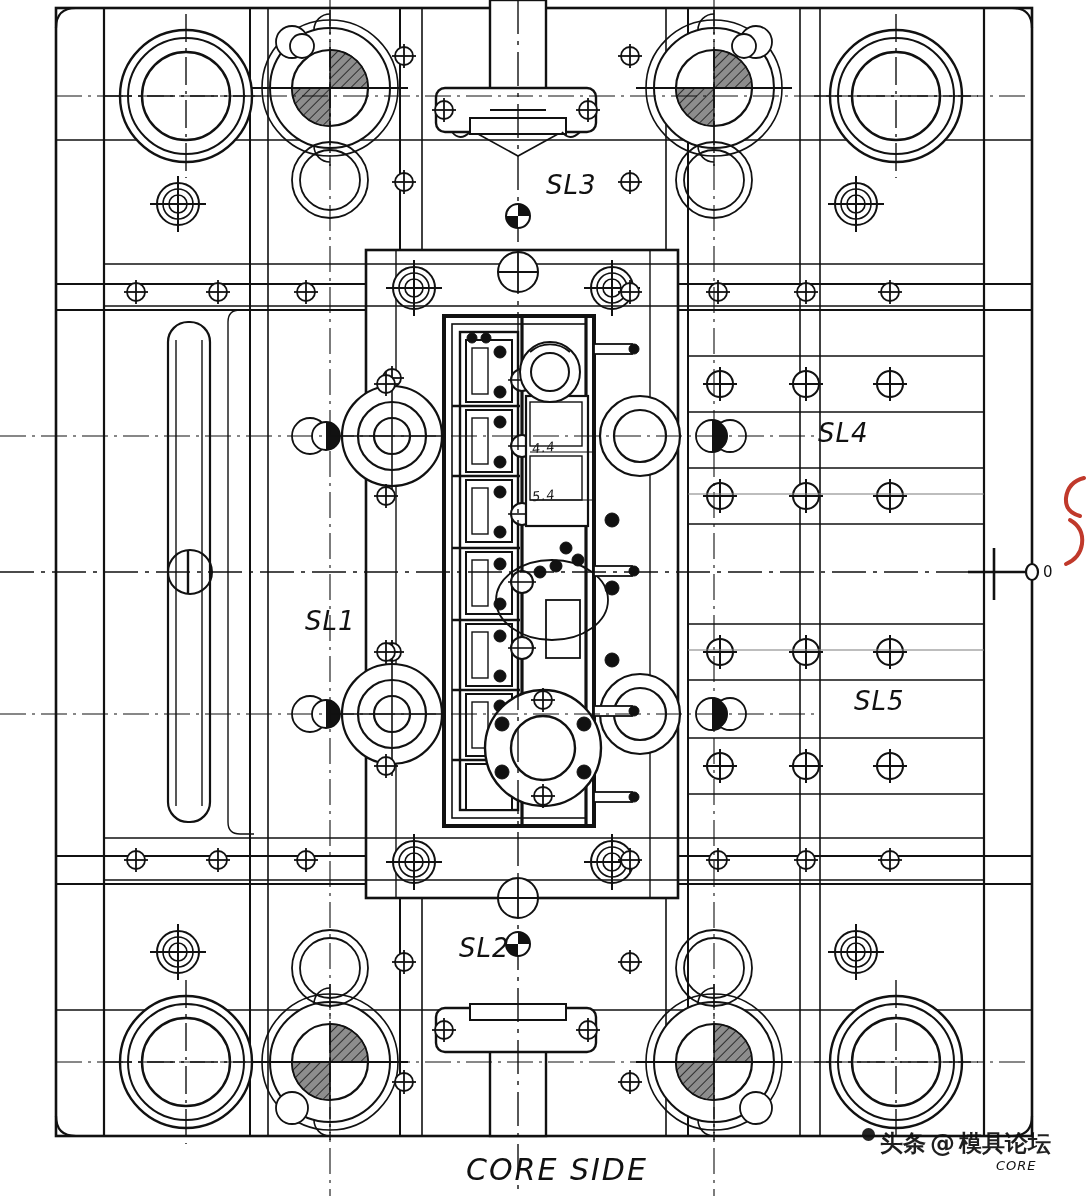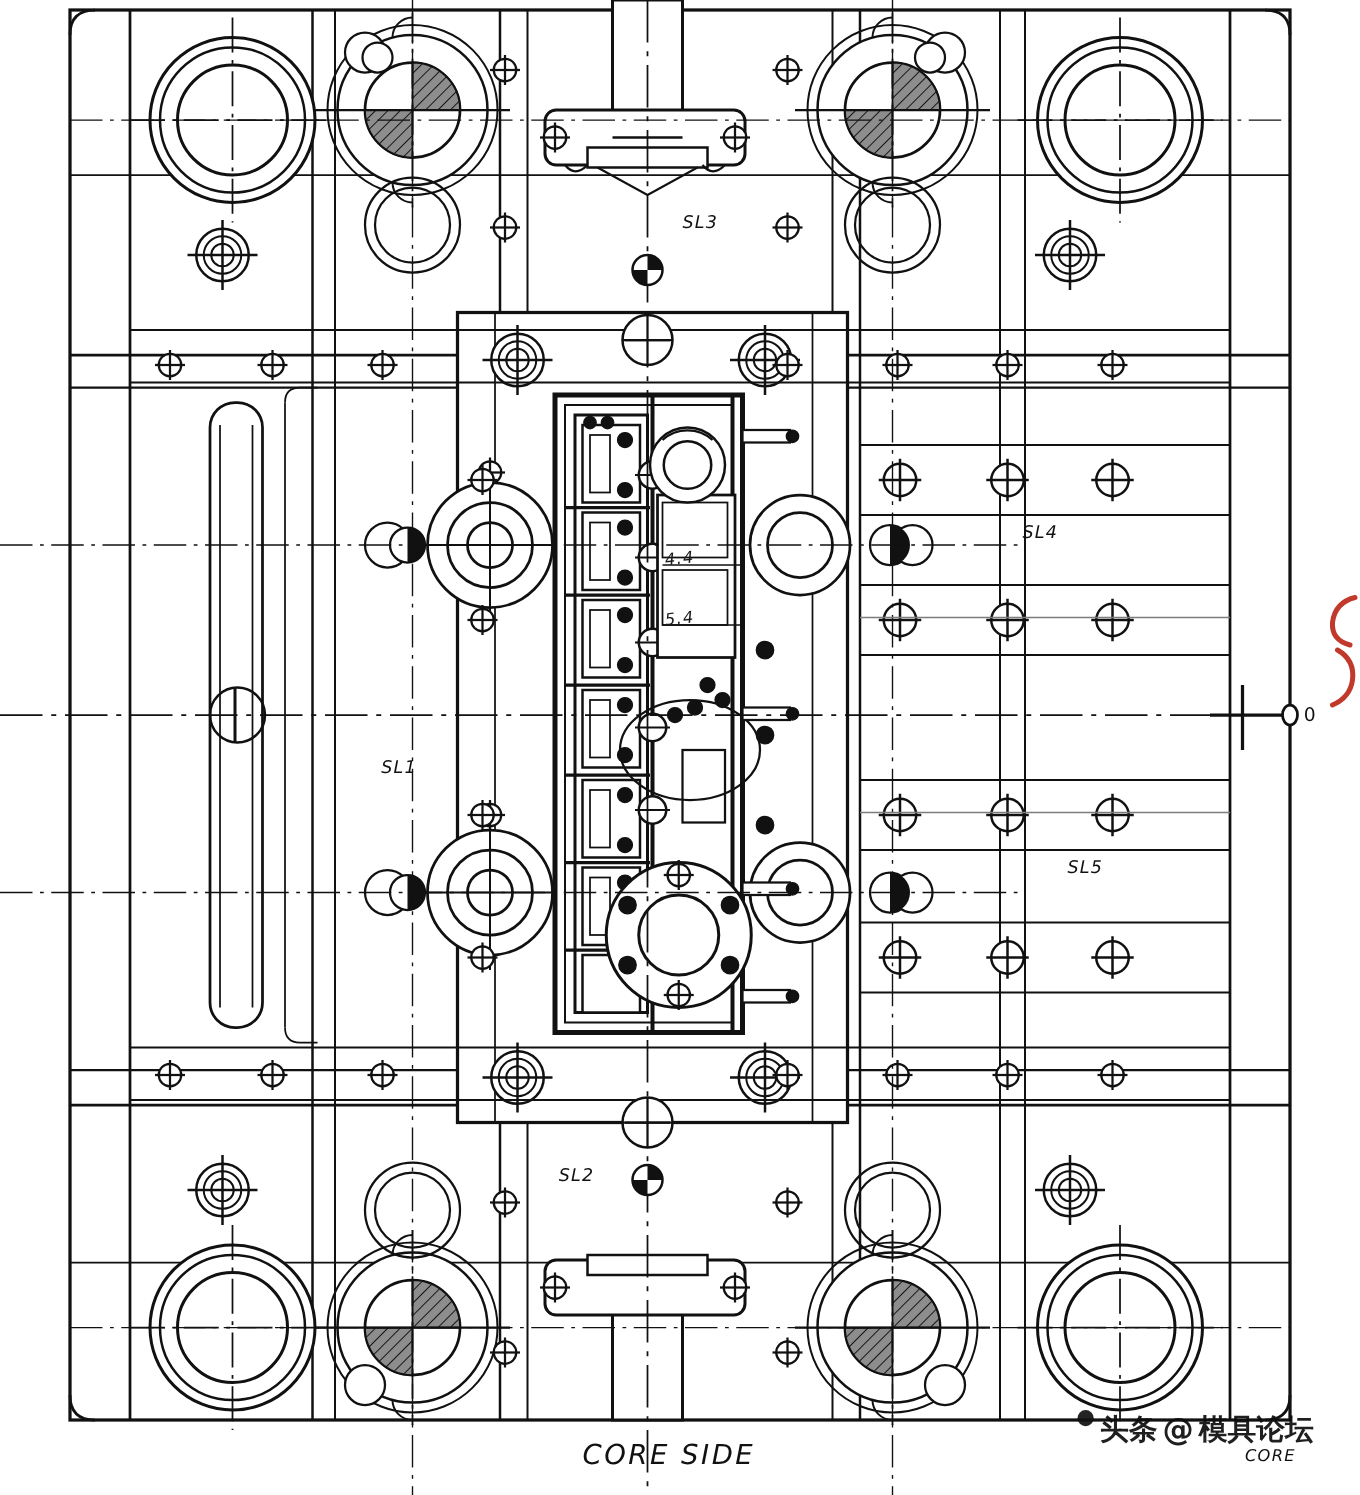--- a/index.html
+++ b/index.html
@@ -14,23 +14,23 @@
   #sheet svg{position:absolute;left:0;top:0;width:1088px;height:1196px;display:block;}
 
   .lbl{
     position:absolute;
     font-family:"DejaVu Sans",sans-serif;
     font-style:italic;
     color:#111;
     white-space:nowrap;
     letter-spacing:1px;
   }
-  .sl-label{font-size:14px;}
+  .sl-label{font-size:26px;}
   .title-label{
-    font-size:22px;
+    font-size:30px;
     letter-spacing:2px;
     font-style:italic;
   }
   .zero-label{font-size:15px;font-style:normal;}
   .datum-label{
     font-size:13px;
     font-style:italic;
     letter-spacing:1px;
     color:#1a1a1a;
     transform:rotate(-6deg);
@@ -482,21 +482,21 @@
       <path d="M1070,520 q14,8 12,24 q-2,14 -16,20"></path>
     </g>
 
     <g stroke="#7d7d7d" stroke-width="1.2">
       <line x1="688" y1="494" x2="984" y2="494"></line>
       <line x1="688" y1="650" x2="984" y2="650"></line>
     </g>
   </svg>
 
   <div class="lbl sl-label" style="left:305px;top:606px;">SL1</div>
-  <div class="lbl sl-label" style="left:447px;top:933px;">SL2</div>
+  <div class="lbl sl-label" style="left:459px;top:933px;">SL2</div>
   <div class="lbl sl-label" style="left:546px;top:170px;">SL3</div>
   <div class="lbl sl-label" style="left:818px;top:418px;">SL4</div>
   <div class="lbl sl-label" style="left:854px;top:686px;">SL5</div>
 
   <div class="lbl zero-label" style="left:1043px;top:563px;">0</div>
 
   <div class="lbl datum-label" style="left:532px;top:440px;">4.4</div>
   <div class="lbl datum-label" style="left:532px;top:488px;">5.4</div>
 
   <div class="lbl title-label" style="left:466px;top:1152px;">CORE SIDE</div>

